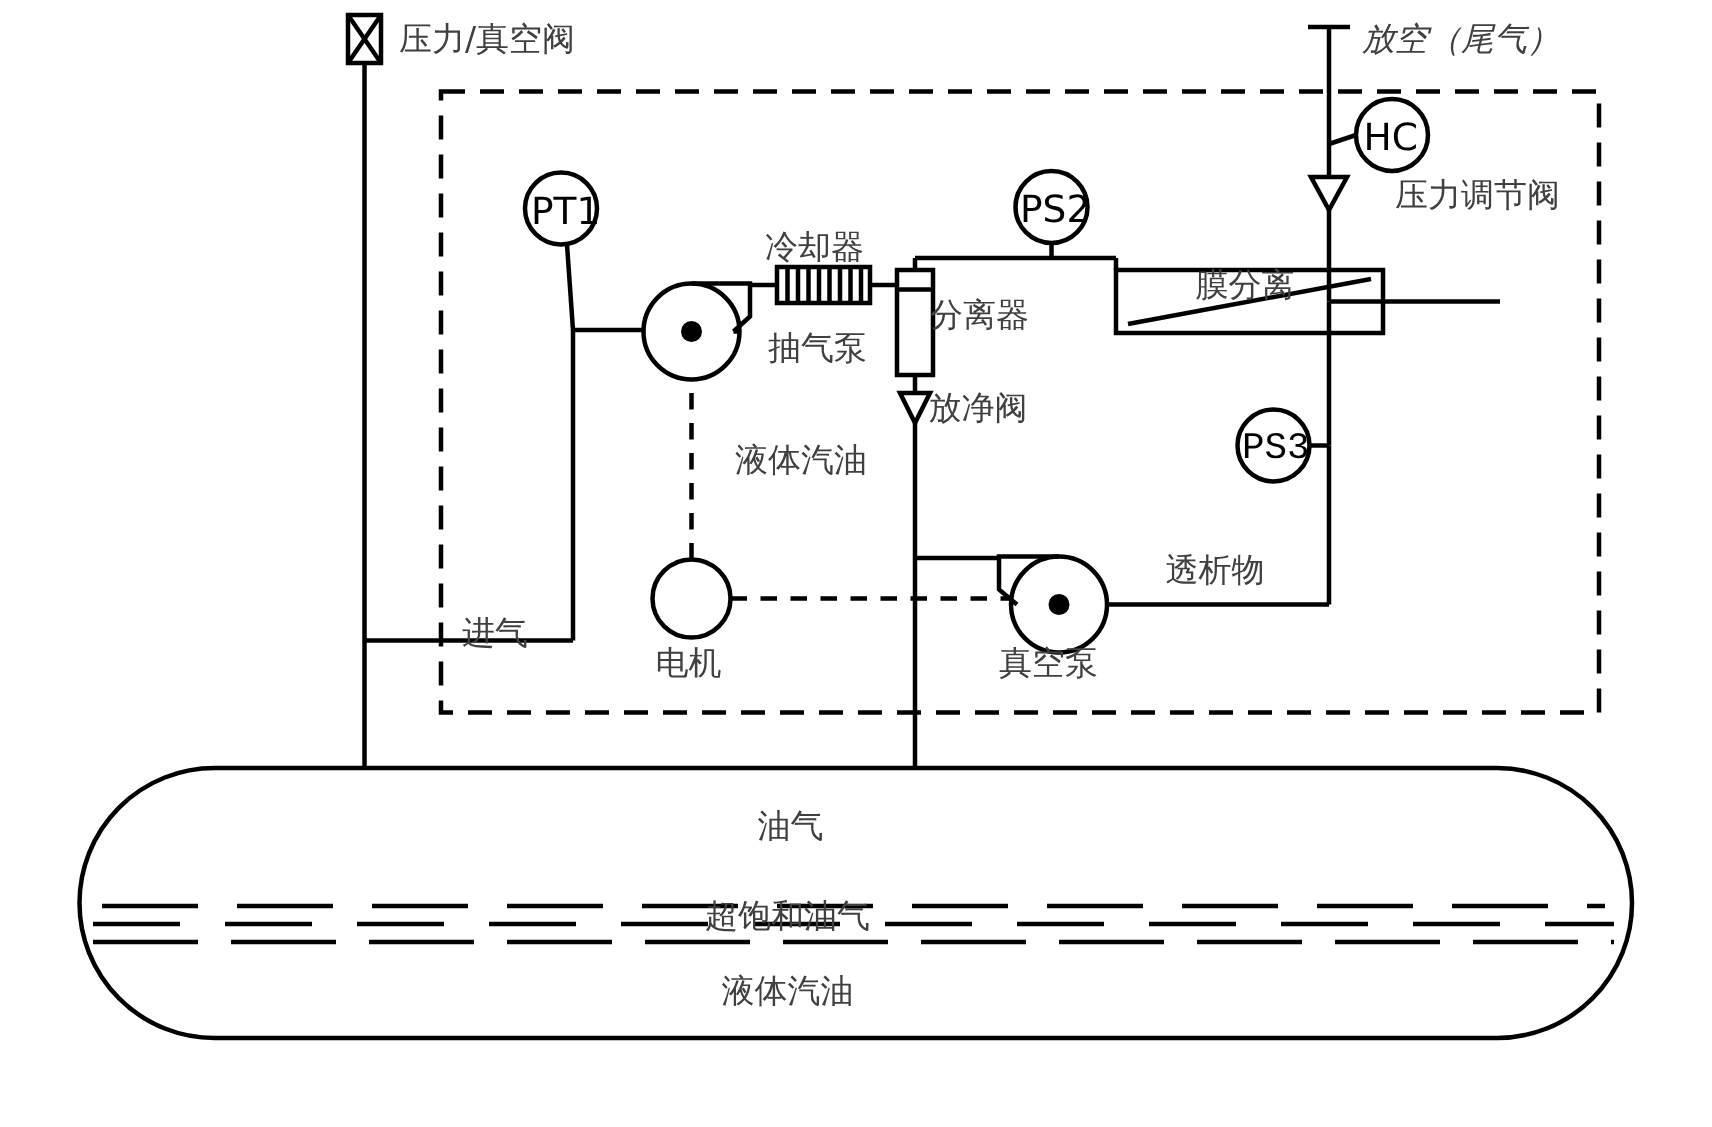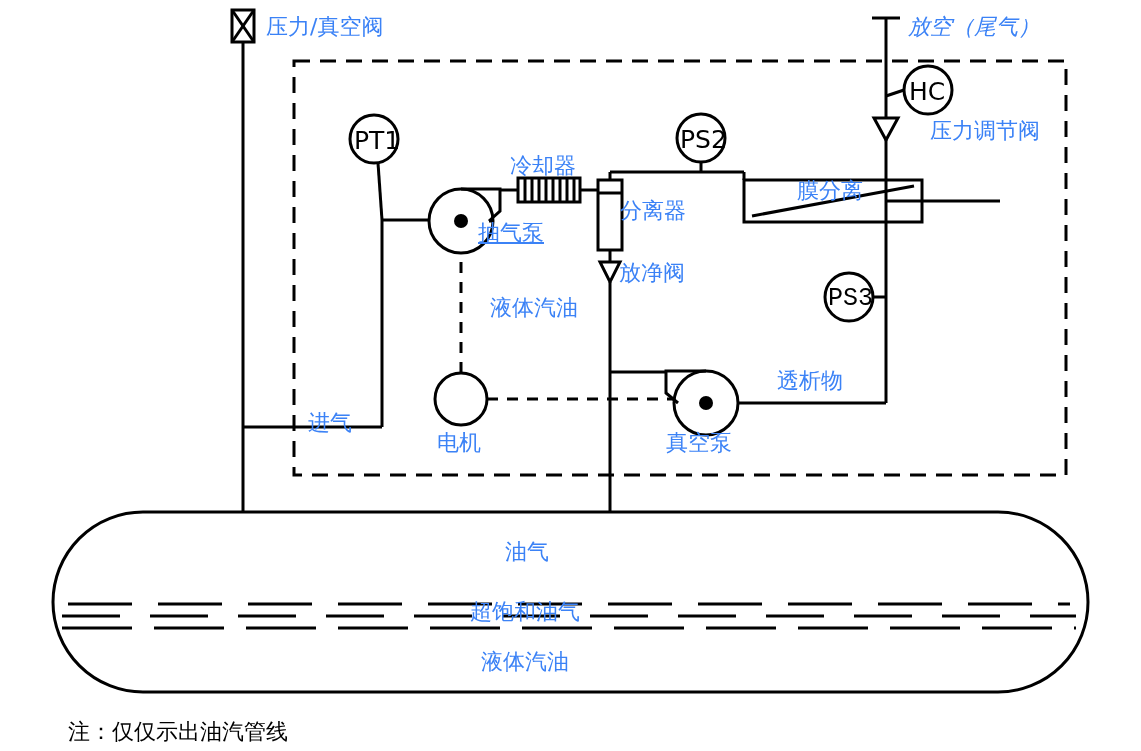--- a/index.html
+++ b/index.html
@@ -19,21 +19,21 @@
   }
   svg.diagram {
     position: absolute;
     left: 0;
     top: 0;
     width: 1141px;
     height: 751px;
   }
   .lbl {
     position: absolute;
-    color: #3b82f6;
+    color: #404040;
     font-size: 22px;
     line-height: 1;
     white-space: nowrap;
     font-family: "DejaVu Sans", "Liberation Sans", sans-serif;
   }
   .tag {
     position: absolute;
     color: #000000;
     font-size: 25px;
     line-height: 1;
@@ -164,31 +164,30 @@
       </g>
     </g>
   </svg>
 
   <div class="lbl" style="left:266px; top:16px;">压力/真空阀</div>
   <div class="lbl" style="left:908px; top:16px;font-style:italic;">放空（尾气）</div>
   <div class="lbl" style="left:902px; top:120px;margin-left:28px;">压力调节阀</div>
   <div class="lbl" style="left:510px; top:155px;">冷却器</div>
   <div class="lbl" style="left:797px; top:180px;">膜分离</div>
   <div class="lbl" style="left:620px; top:200px;">分离器</div>
-  <div class="lbl" style="left:478px; top:222px;text-decoration:underline;">抽气泵</div>
+  <div class="lbl" style="left:512px; top:222px;">抽气泵</div>
   <div class="lbl" style="left:619px; top:262px;">放净阀</div>
   <div class="lbl" style="left:490px; top:297px;">液体汽油</div>
   <div class="lbl" style="left:777px; top:370px;">透析物</div>
   <div class="lbl" style="left:308px; top:412px;">进气</div>
   <div class="lbl" style="left:437px; top:432px;">电机</div>
   <div class="lbl" style="left:666px; top:432px;">真空泵</div>
   <div class="lbl" style="left:505px; top:541px;">油气</div>
   <div class="lbl" style="left:470px; top:601px;">超饱和油气</div>
   <div class="lbl" style="left:481px; top:651px;">液体汽油</div>
 
   <div class="tag" style="left:354px; top:128px;">PT1</div>
   <div class="tag" style="left:680px; top:127px;">PS2</div>
   <div class="tag" style="left:828px; top:286px;font-family:Liberation Mono, monospace;">PS3</div>
   <div class="tag" style="left:909px; top:79px;">HC</div>
 
-  <div class="note" style="left:68px; top:717px;">注：仅仅示出油汽管线</div>
 
 </div>
 
 </body></html>

